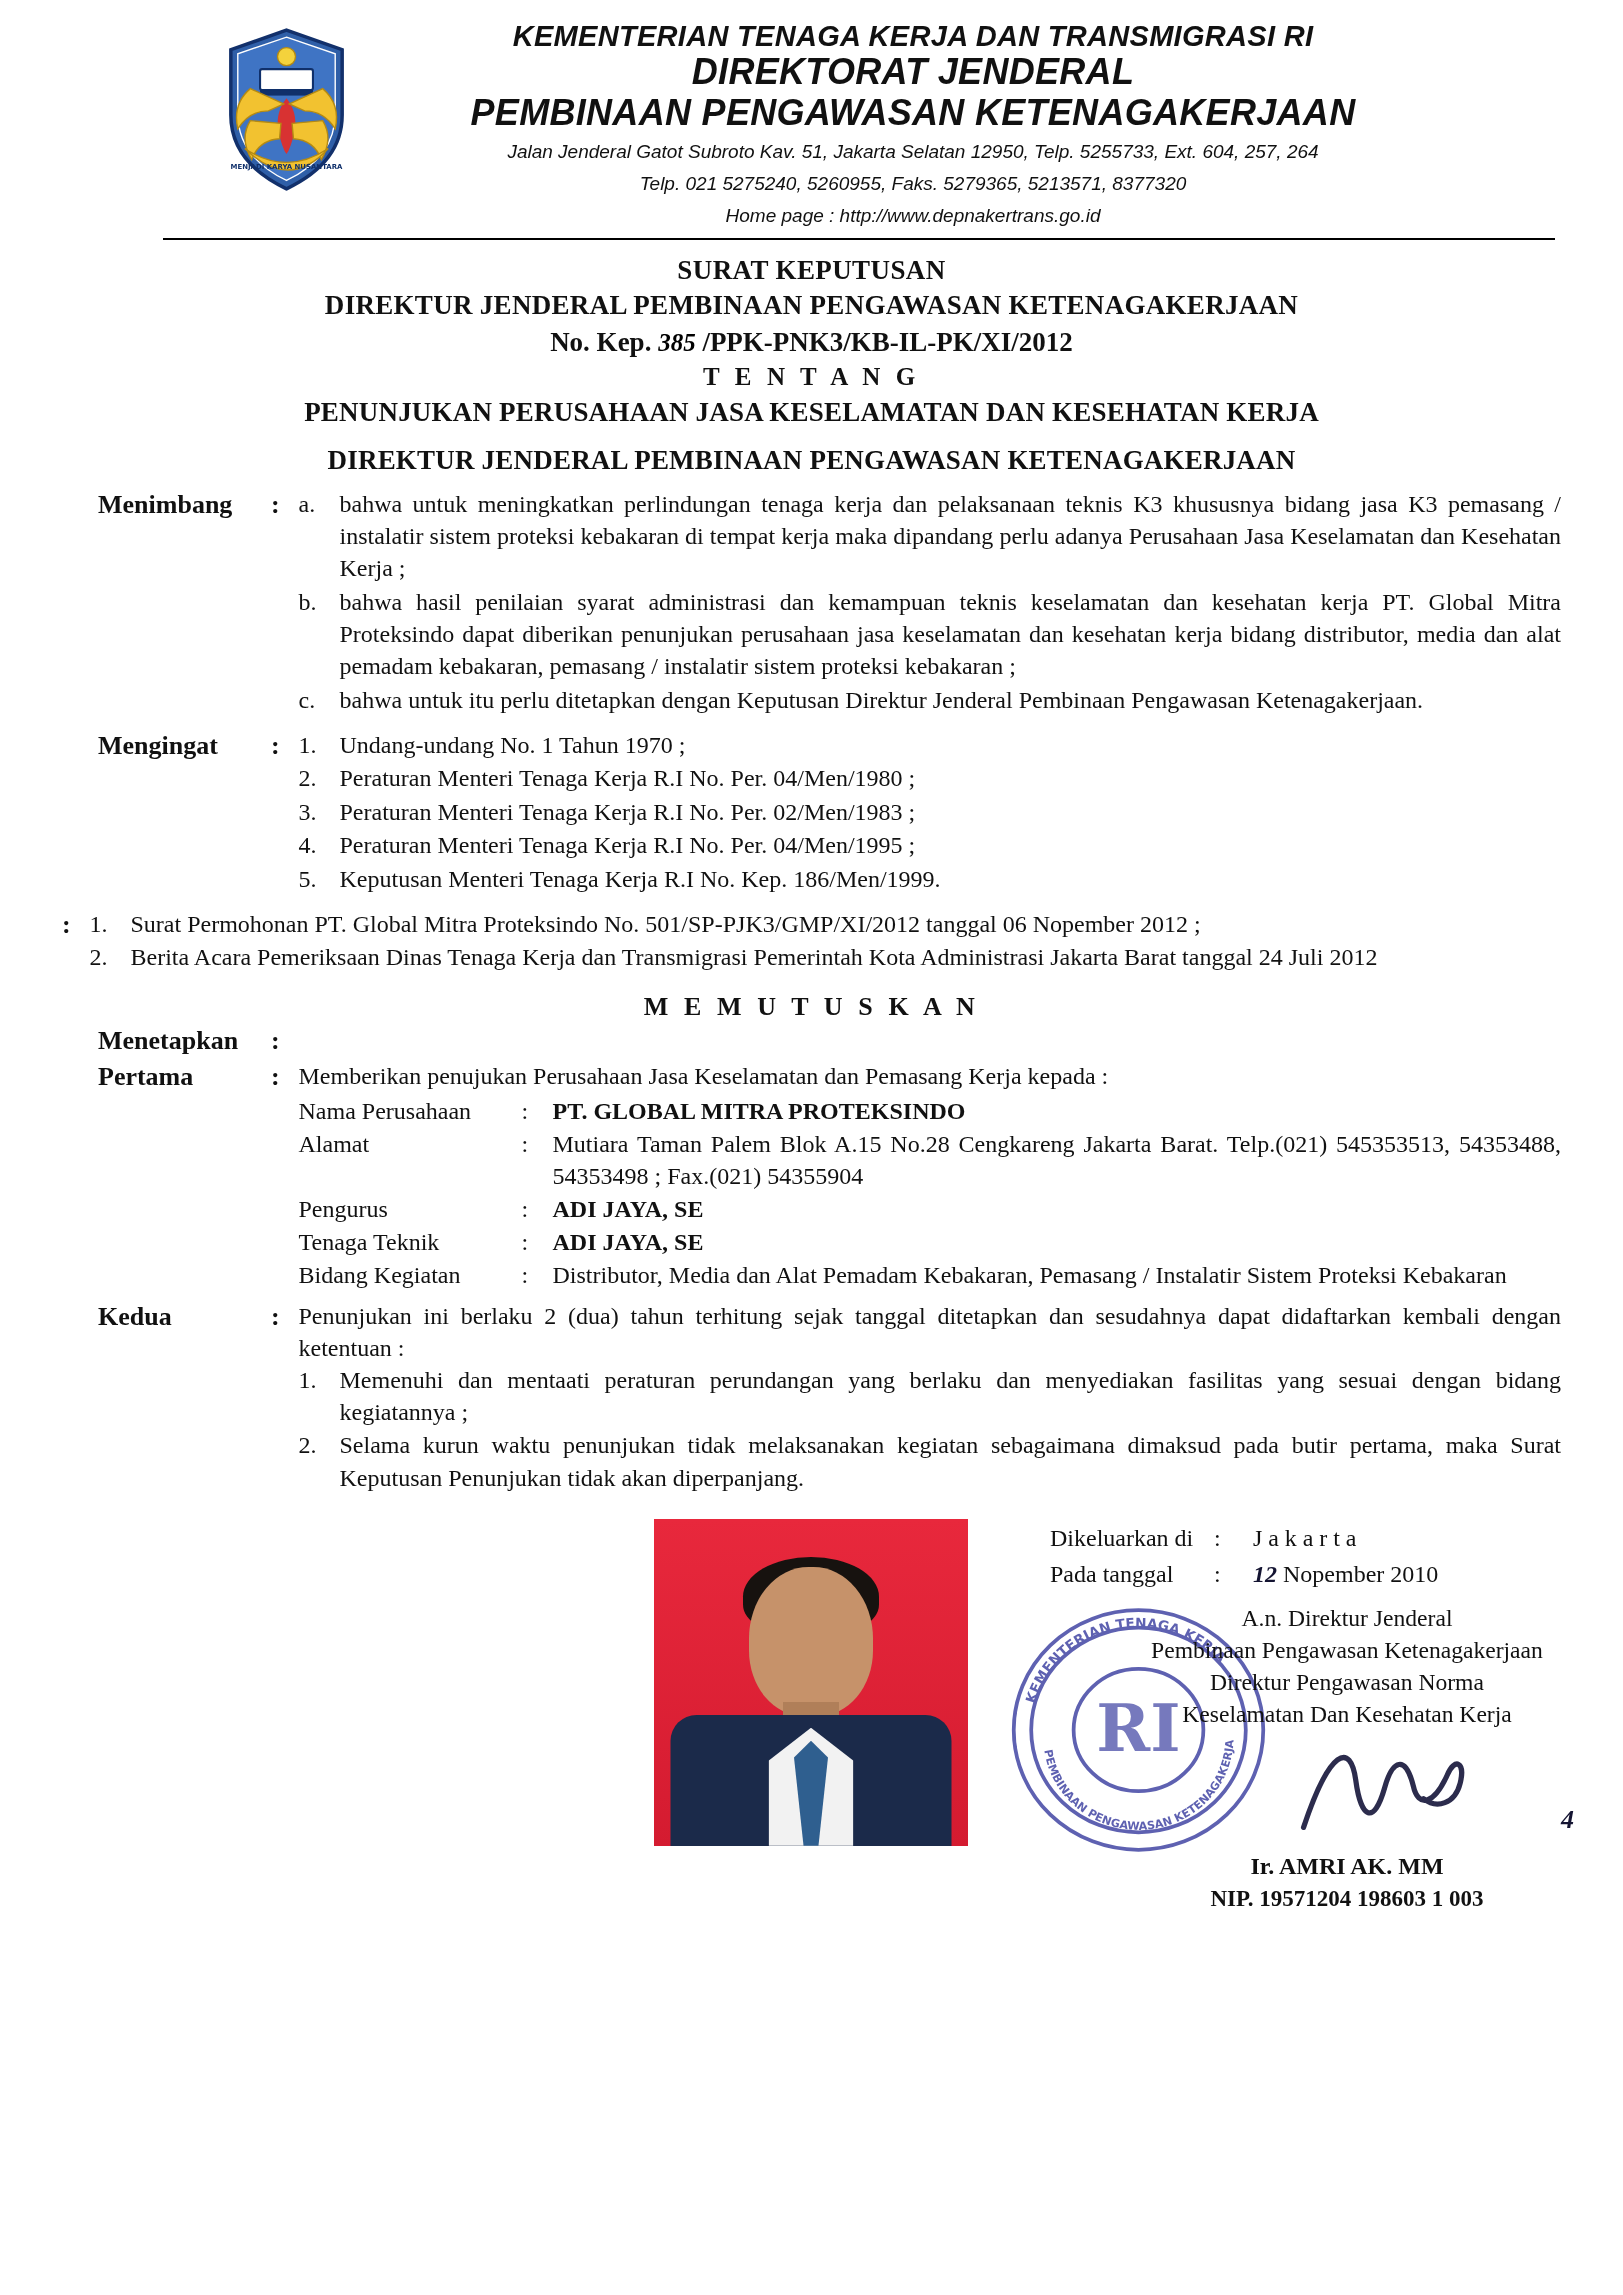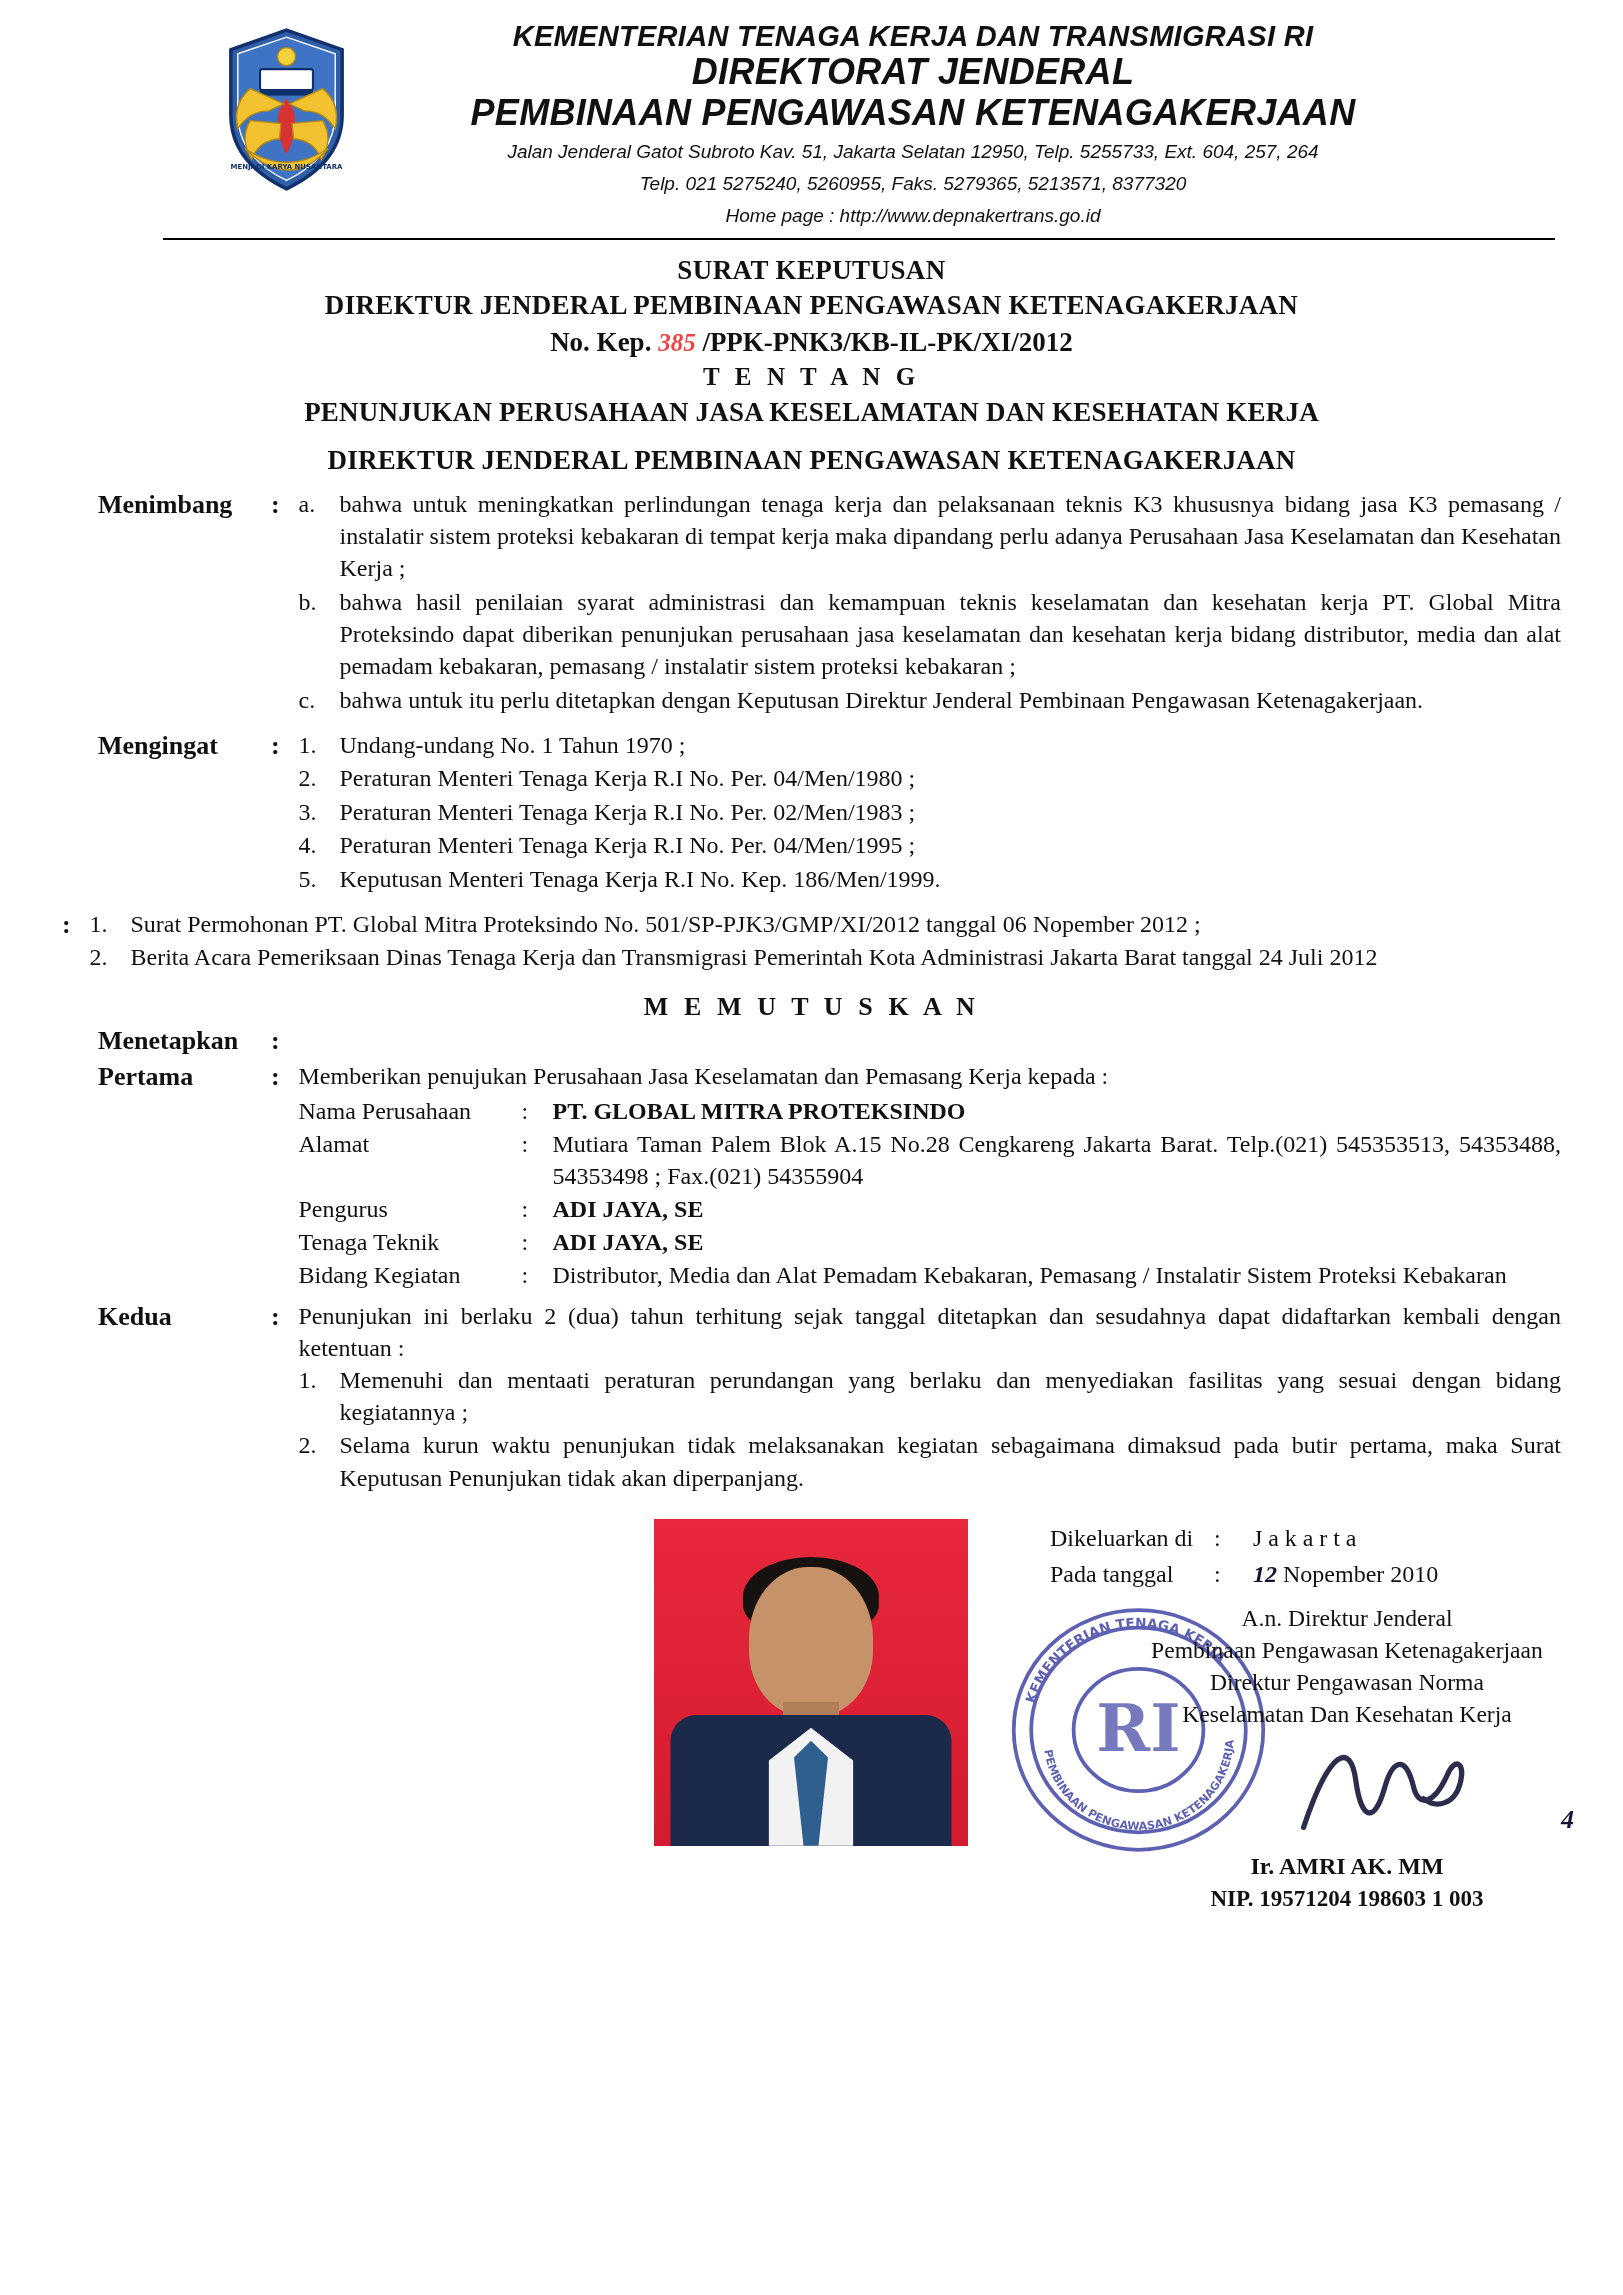--- a/index.html
+++ b/index.html
@@ -95,21 +95,21 @@
   .t-no {
     font-weight: bold;
     font-size: 27px;
     margin-top: 5.2px;
   }
   .t-no .hand {
     font-family: "Liberation Serif", serif;
     font-style: italic;
     font-weight: bold;
     font-size: 25px;
-    color: #ef4444;
+    color: #000000;
   }
   .t-tentang {
     font-weight: bold;
     font-size: 25px;
     letter-spacing: 4.6px;
     margin-top: 5.2px;
   }
   .t-about {
     font-weight: bold;
     font-size: 27px;

